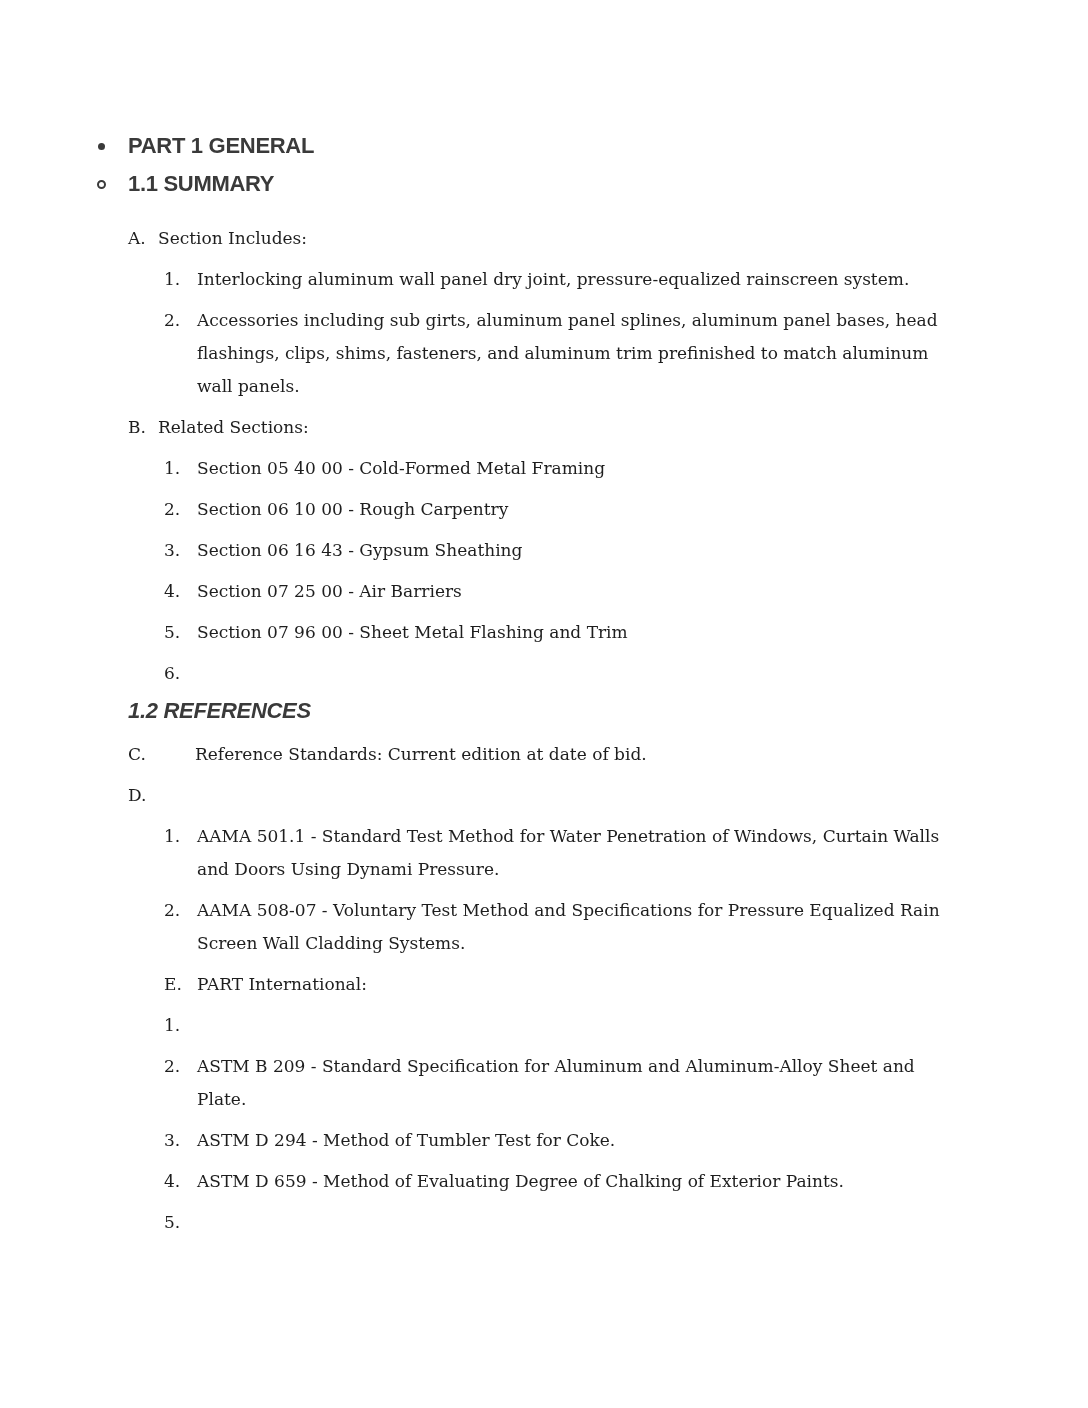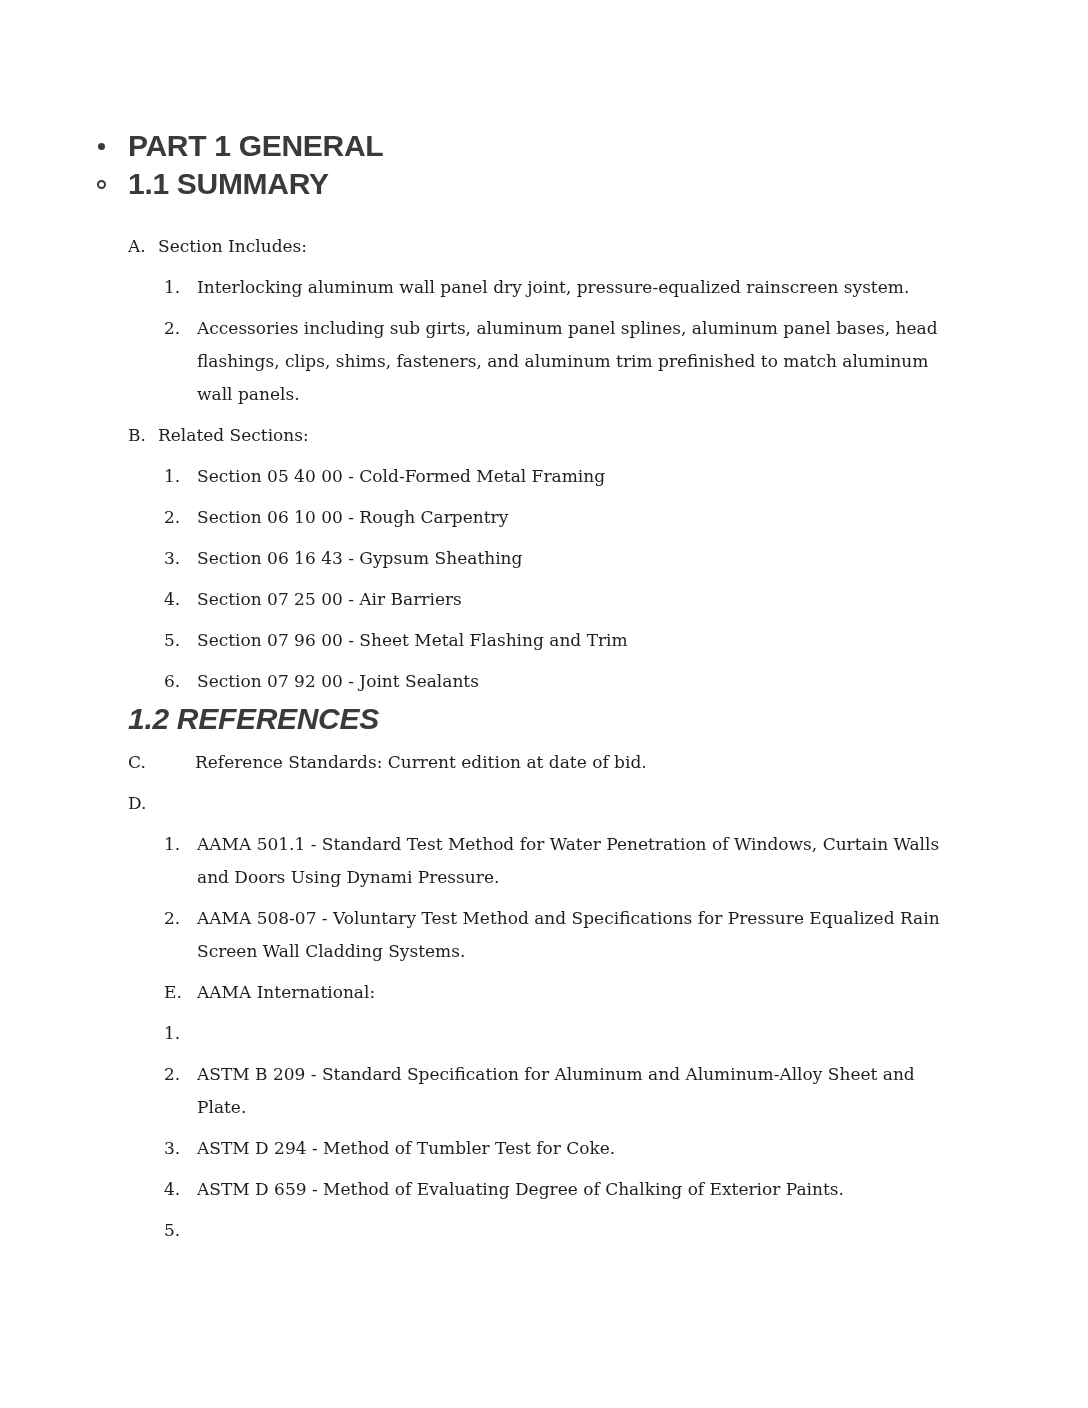--- a/index.html
+++ b/index.html
@@ -9,21 +9,21 @@
     background: #ffffff;
     box-sizing: border-box;
     padding: 133px 0 0 95px;
     font-family: "DejaVu Serif", serif;
     font-size: 17px;
     color: #1e1e1e;
     overflow: hidden;
   }
   .hrow { display: flex; align-items: center; }
   .hrow.h1-row { margin-bottom: 12px; }
-  .hrow.h2-row { margin-bottom: 33px; }
+  .hrow.h2-row { margin-bottom: 25px; }
   .hrow.h2-row-refs { margin-left: 33px; margin-top: 0; margin-bottom: 14px; font-style: italic; }
   .marker-col {
     flex: 0 0 33px;
     display: flex;
     align-items: center;
   }
   .bullet-filled {
     width: 7px; height: 7px;
     border-radius: 50%;
     background: #3a3a3a;
@@ -32,21 +32,21 @@
   .bullet-hollow {
     width: 9px; height: 9px;
     border-radius: 50%;
     border: 2px solid #3a3a3a;
     box-sizing: border-box;
     margin-left: 2px;
   }
   h1, h2 {
     font-family: "Liberation Sans", sans-serif;
     font-weight: 700;
-    font-size: 30px;
+    font-size: 22px;
     line-height: 26px;
     color: #3a3a3a;
     letter-spacing: -0.3px;
     margin: 0;
   }
   .lrow {
     display: flex;
     margin-left: 33px;   
     margin-bottom: 8px;
     line-height: 33px;
@@ -116,21 +116,20 @@
   <div class="nrow">
     <span class="nmark">4.</span>
     <span class="ntext">Section 07 25 00 - Air Barriers</span>
   </div>
   <div class="nrow">
     <span class="nmark">5.</span>
     <span class="ntext">Section 07 96 00 - Sheet Metal Flashing and Trim</span>
   </div>
   <div class="nrow">
     <span class="nmark">6.</span>
-    <span class="ntext">Section 07 92 00 - Joint Sealants</span>
   </div>
 
   <div class="hrow h2-row-refs">
     <h2>1.2 REFERENCES</h2>
   </div>
 
   <div class="lrow">
     <span class="lmark wide">C.</span>
     <span class="ltext">Reference Standards: Current edition at date of bid.</span>
   </div>
@@ -143,21 +142,21 @@
     <span class="nmark">1.</span>
     <span class="ntext">AAMA 501.1 - Standard Test Method for Water Penetration of Windows, Curtain Walls and Doors Using Dynami Pressure.</span>
   </div>
   <div class="nrow">
     <span class="nmark">2.</span>
     <span class="ntext">AAMA 508-07 - Voluntary Test Method and Specifications for Pressure Equalized Rain Screen Wall Cladding Systems.</span>
   </div>
 
   <div class="nrow">
     <span class="nmark">E.</span>
-    <span class="ntext">AAMA International:</span>
+    <span class="ntext">PART International:</span>
   </div>
 
   <div class="nrow">
     <span class="nmark">1.</span>
   </div>
   <div class="nrow">
     <span class="nmark">2.</span>
     <span class="ntext">ASTM B 209 - Standard Specification for Aluminum and Aluminum-Alloy Sheet and Plate.</span>
   </div>
   <div class="nrow">

